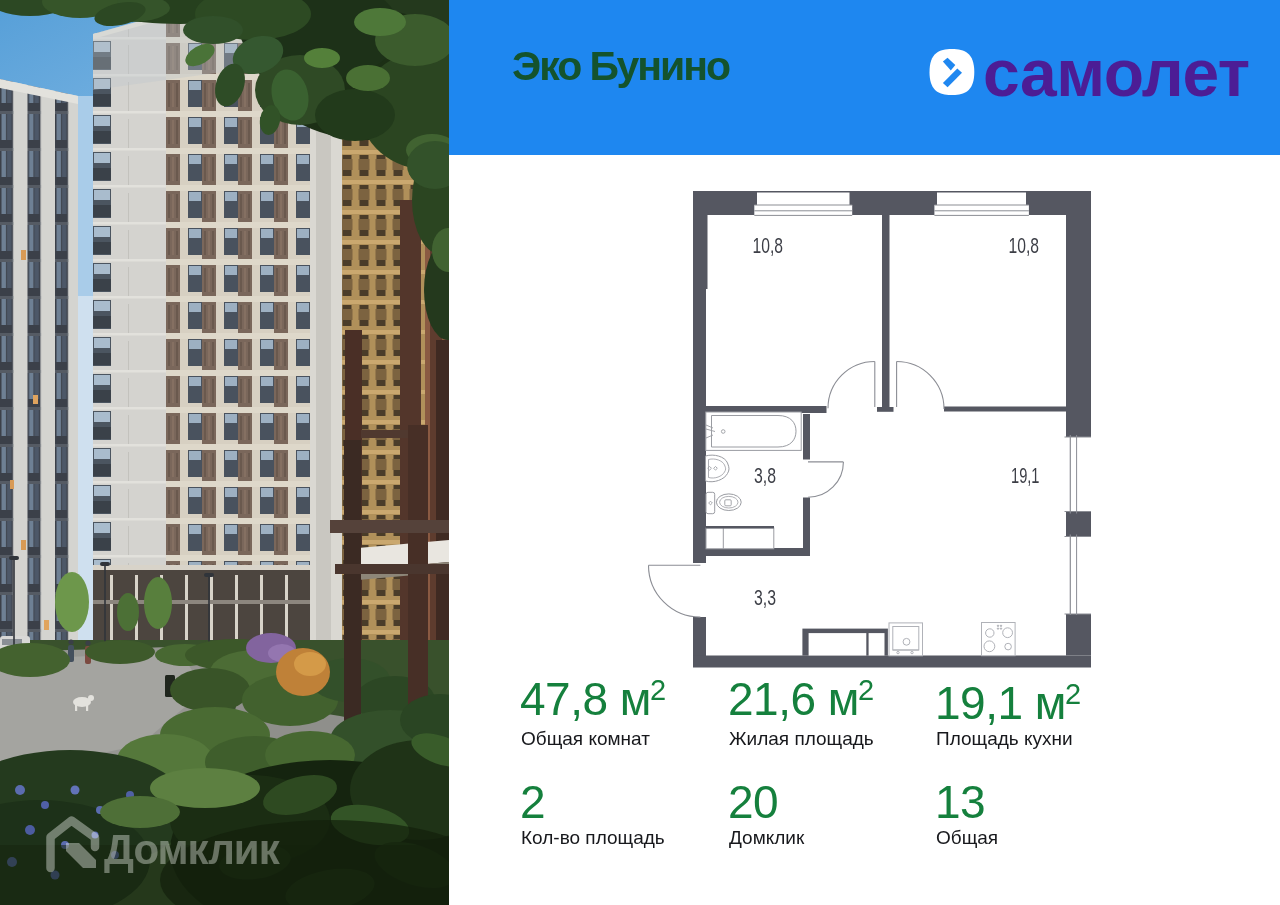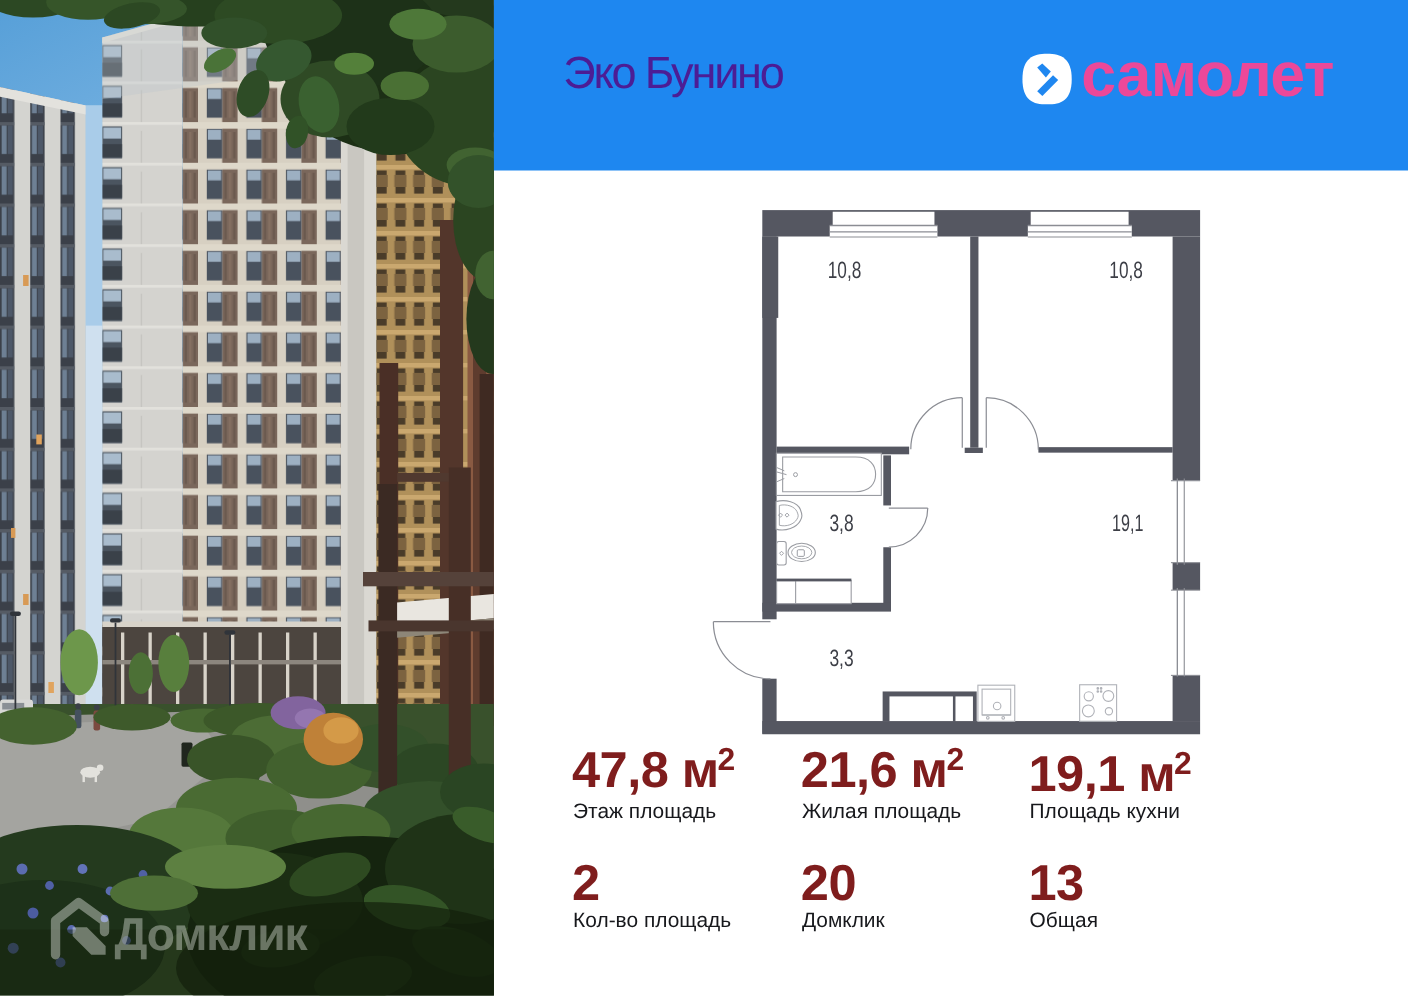--- a/index.html
+++ b/index.html
@@ -1,18 +1,18 @@
 <!DOCTYPE html>
 <html><head>
 <meta charset="utf-8">
 <style>
 html,body{margin:0;padding:0;width:1280px;height:905px;background:#ffffff;overflow:hidden}
 body{font-family:"Liberation Sans",sans-serif;position:relative}
 .abs{position:absolute}
-.big{color:#7f1d1d;font-weight:bold;font-size:46px;letter-spacing:-0.5px;white-space:nowrap}
+.big{color:#15803d;font-weight:normal;font-size:46px;letter-spacing:-0.5px;white-space:nowrap}
 .big sup{font-size:29px;position:relative;top:1px;left:-1px}
 .lbl{color:#17181c;font-size:19px;white-space:nowrap}
 </style>
 </head>
 <body>
 
 <svg class="abs" style="left:0;top:0" width="449" height="905" viewBox="0 0 449 905">
 <defs>
 <linearGradient id="sky" x1="0" y1="0" x2="0.35" y2="1">
 <stop offset="0" stop-color="#569fd8"></stop>
@@ -261,31 +261,31 @@
 <g opacity="0.42">
 <path d="M50.5,868 L50.5,837 L71.5,820.5 L95,837.5 L95,847" fill="none" stroke="#e8ece6" stroke-width="8.5" stroke-linejoin="round" stroke-linecap="round"></path>
 <path d="M66,843 L79,843 L96,860 L96,868 L83,868 L66,851 Z" fill="#e8ece6"></path>
 </g>
 
 <text x="104" y="864" font-family="Liberation Sans, sans-serif" font-size="42" font-weight="bold" fill="#e8ece6" opacity="0.40" letter-spacing="-1">Домклик</text>
 </svg>
 
 <div class="abs" style="left:449px;top:0;width:831px;height:155px;background:#1e87f0"></div>
 
-<div class="abs" style="left:512px;top:43px;color:#4c1d95;font-size:41px;font-weight:normal;letter-spacing:-2px">Эко Бунино</div>
+<div class="abs" style="left:512px;top:43px;color:#14532d;font-size:41px;font-weight:bold;letter-spacing:-2px">Эко Бунино</div>
 
 <svg class="abs" style="left:928px;top:47px" width="47" height="48" viewBox="0 0 47 48">
 <path d="M23.9,1.9 C36.8,1.9 46.3,6.1 46.3,25 C46.3,43.9 36.8,48.1 23.9,48.1 C11 48.1 1.5,43.9 1.5,25 C1.5,6.1 11,1.9 23.9,1.9 Z" fill="#ffffff"></path>
 <g fill="#1f87f0">
 <polygon points="14.9,14.4 19.5,10.7 27.3,18.1 22.8,23.4"></polygon>
 <polygon points="29.3,21.5 34,25.7 19.6,40.3 14.9,35.9"></polygon>
 </g>
 </svg>
 
-<div class="abs" style="left:983px;top:35px;color:#ec4899;font-size:57px;font-weight:bold;letter-spacing:-0.5px">самолет</div>
+<div class="abs" style="left:983px;top:35px;color:#4c1d95;font-size:66px;font-weight:bold;letter-spacing:-0.5px">самолет</div>
 
 <svg class="abs" style="left:640px;top:180px" width="470" height="500" viewBox="640 180 470 500">
 <g fill="#555761">
 
 <rect x="693" y="191" width="398" height="24"></rect>
 
 <rect x="693" y="215" width="13" height="348"></rect>
 
 <rect x="693" y="215" width="14.5" height="74"></rect>
 
@@ -430,21 +430,21 @@
 <text x="754" y="482.5" textLength="22" lengthAdjust="spacingAndGlyphs">3,8</text>
 
 <text x="1011" y="482.5" textLength="28.5" lengthAdjust="spacingAndGlyphs">19,1</text>
 
 <text x="754" y="605" textLength="22" lengthAdjust="spacingAndGlyphs">3,3</text>
 </g>
 </svg>
 
 <div class="big abs" style="left:520px;top:672px">47,8 м<sup>2</sup></div>
 
-<div class="lbl abs" style="left:521px;top:728px">Этаж площадь</div>
+<div class="lbl abs" style="left:521px;top:728px">Общая комнат</div>
 
 <div class="big abs" style="left:728px;top:672px">21,6 м<sup>2</sup></div>
 
 <div class="lbl abs" style="left:729px;top:728px">Жилая площадь</div>
 
 <div class="big abs" style="left:935px;top:676px">19,1 м<sup>2</sup></div>
 
 <div class="lbl abs" style="left:936px;top:728px">Площадь кухни</div>
 
 <div class="big abs" style="left:520px;top:775px">2</div>

